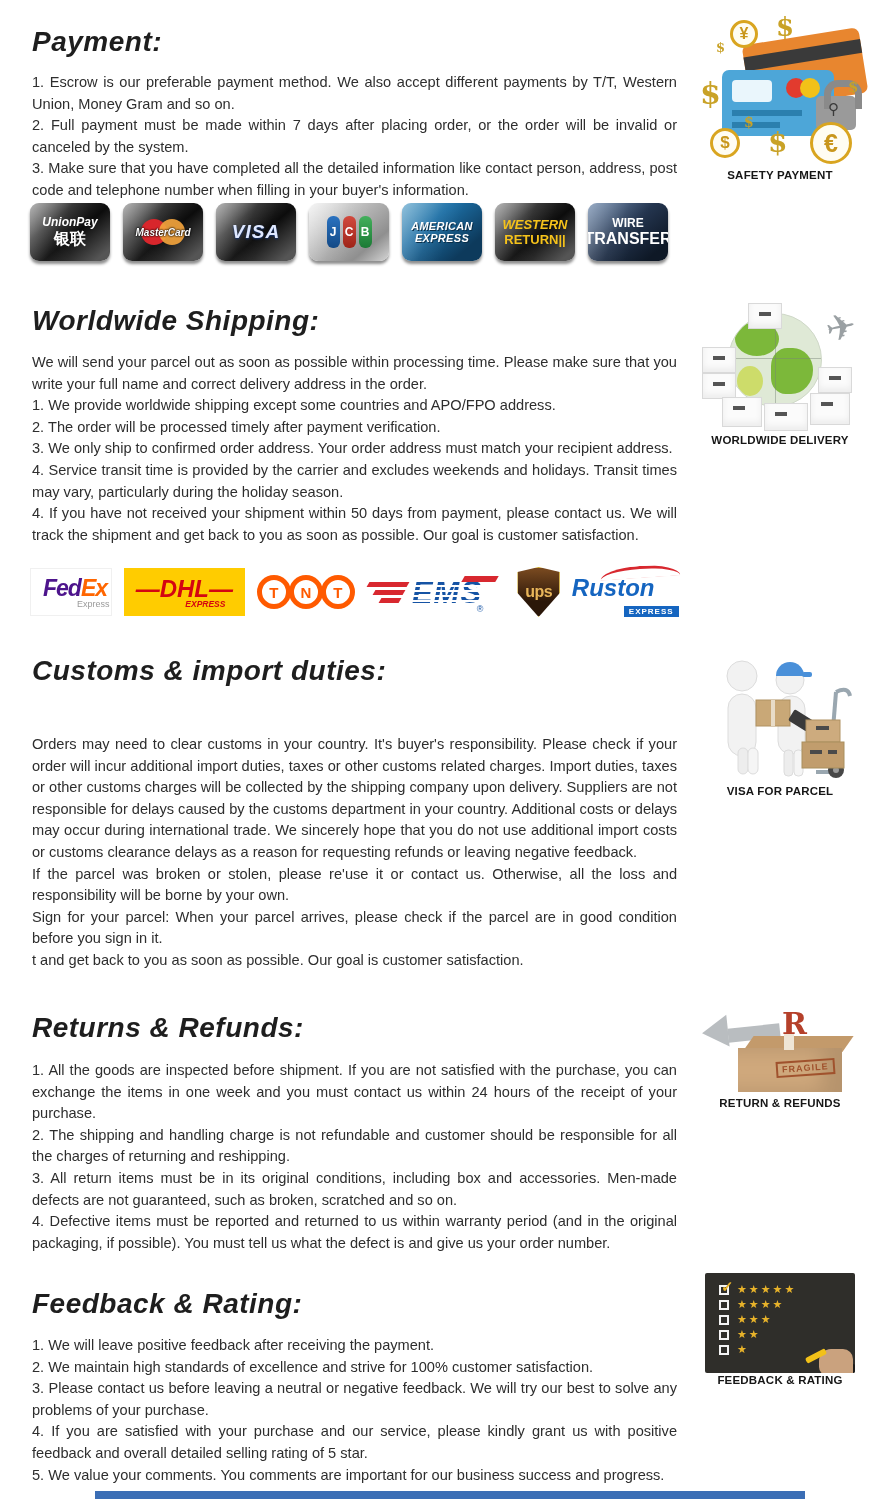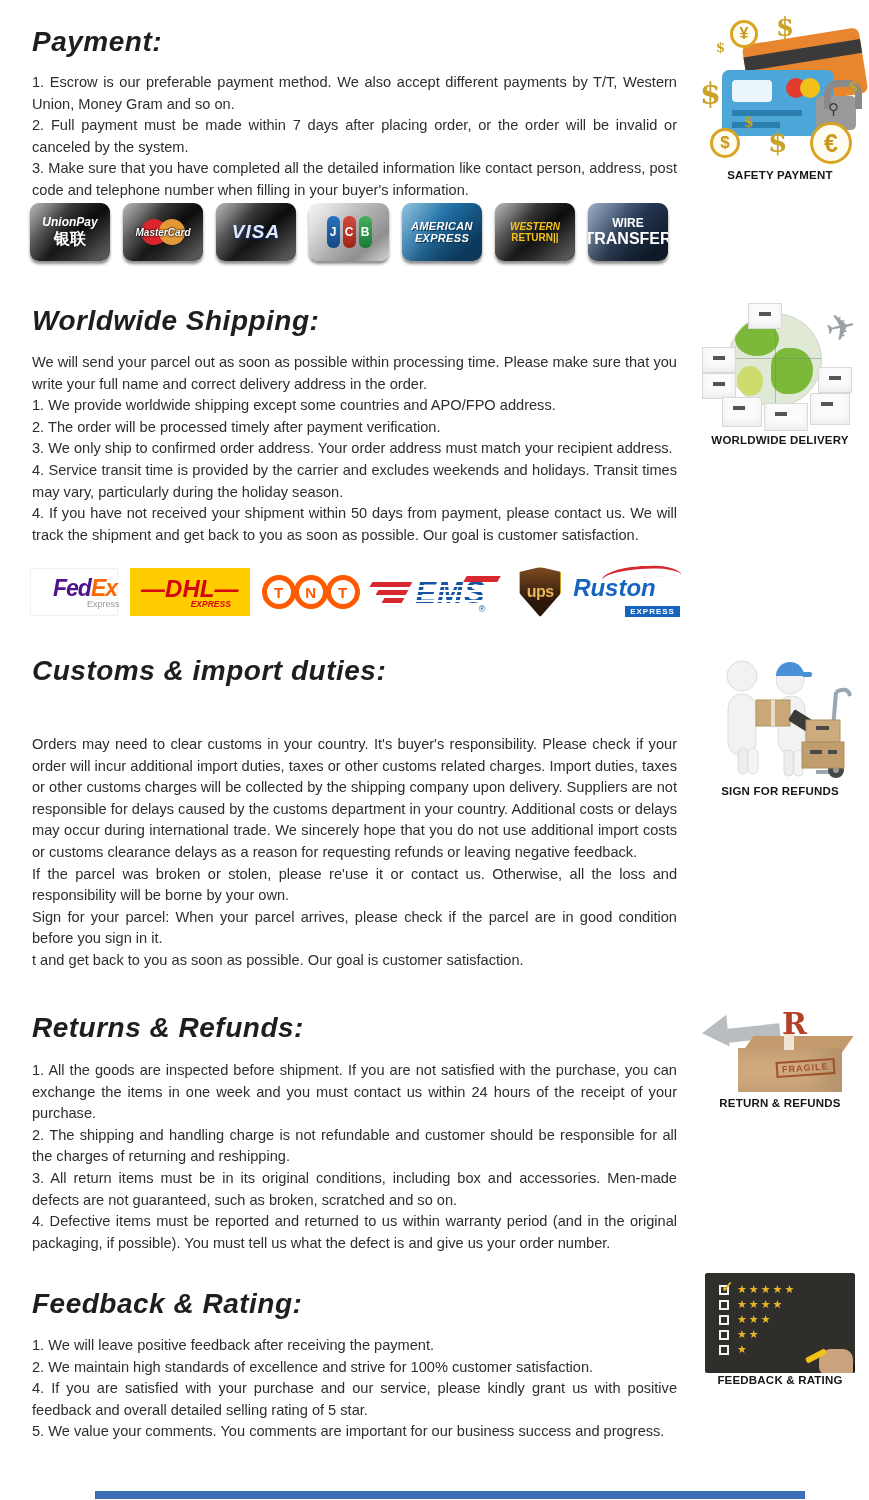--- a/index.html
+++ b/index.html
@@ -23,38 +23,38 @@
     background:linear-gradient(140deg,#8a8a8a 0%,#2e2e2e 30%,#0c0c0c 55%,#555 90%);
     box-shadow:0 3px 3px rgba(0,0,0,0.45);
     display:flex; flex-direction:column; align-items:center; justify-content:center;
   }
   .pcard::after{ content:""; position:absolute; inset:0;
     background:linear-gradient(115deg, rgba(255,255,255,0.38) 0%, rgba(255,255,255,0.05) 40%, transparent 60%); }
   .pcard .t1 { color:#fff; font-weight:bold; font-style:italic; font-size:12px; z-index:1; }
   .pcard .t2 { color:#fff; font-weight:bold; font-size:16px; z-index:1; }
   .pcard.amex { background:linear-gradient(140deg,#4e9cc7 0%,#1d6fa5 35%,#0d3a5c 80%); }
   .pcard.amex .t1,.pcard.amex .t2 { font-size:11px; font-style:italic; letter-spacing:0.3px; text-shadow:1px 1px 0 #0a2f4a; }
-  .pcard.wu .t1,.pcard.wu .t2 { color:#f5c21b; font-size:10px; }
+  .pcard.wu .t1,.pcard.wu .t2 { color:#f5c21b; font-size:13px; }
   .pcard.wire { background:linear-gradient(140deg,#5d7ba3 0%,#24354f 45%,#0e1826 85%); }
   .pcard.visa .t1 { font-size:19px; letter-spacing:1px; color:#dfe8ff; text-shadow:0 1px 2px #12306e; }
   .mc-circles { position:relative; width:44px; height:26px; z-index:1; }
   .mc-circles .c { position:absolute; width:26px; height:26px; border-radius:50%; top:0; }
   .mc-circles .red { left:0; background:#d8262c; }
   .mc-circles .org { left:18px; background:#f2a33c; opacity:0.92; }
   .mc-label { position:absolute; z-index:2; color:#fff; font-weight:bold; font-style:italic; font-size:10px; text-shadow:0 0 2px #000,0 0 2px #000; top:24px; }
   .pcard.jcb { background:linear-gradient(140deg,#efefef 0%,#b9b9b9 40%,#8f8f8f 75%,#d6d6d6 100%); }
   .jcb-bars { display:flex; gap:3px; z-index:1; }
   .jcb-bars .bar { width:13px; height:32px; border-radius:6px; color:#fff; font-weight:bold; font-size:12px; display:flex; align-items:center; justify-content:center; }
   .jcb-bars .b1 { background:linear-gradient(#2a72c0,#144a86); }
   .jcb-bars .b2 { background:linear-gradient(#d24a3e,#9e2418); }
   .jcb-bars .b3 { background:linear-gradient(#43b05c,#1c7a35); }
 
   
   .carrierrow { position:absolute; left:30px; top:566px; width:650px; height:52px; display:flex; align-items:center; gap:12px; }
-  .fedex { width:88px; height:48px; background:#fff; border:1px solid #f0f0f0; display:flex; flex-direction:column; justify-content:center; padding-left:22px; }
+  .fedex { width:88px; height:48px; background:#fff; border:1px solid #f0f0f0; display:flex; flex-direction:column; justify-content:center; padding-left:12px; }
   .fedex .line1 { font-weight:bold; font-style:italic; font-size:23px; letter-spacing:-1px; }
   .fedex .fed { color:#4d148c; } .fedex .ex { color:#ff6600; }
   .fedex .sub { font-size:9px; color:#9a9a9a; margin-left:34px; margin-top:-3px; }
   .dhl { width:132px; height:48px; background:#ffcc00; display:flex; flex-direction:column; align-items:center; justify-content:center; }
   .dhl .line1 { color:#d40511; font-weight:bold; font-style:italic; font-size:24px; letter-spacing:0; white-space:nowrap; }
   .dhl .sub { color:#d40511; font-style:italic; font-size:8.5px; font-weight:bold; margin-top:-4px; margin-left:42px; }
   .tnt { width:108px; display:flex; }
   .tnt .ring { width:34px; height:34px; border-radius:50%; border:5px solid #ff5a00; background:#fff; color:#ff5a00; font-weight:bold; font-size:15px; display:flex; align-items:center; justify-content:center; margin-right:-2px; }
   .ems { width:150px; height:48px; position:relative; display:flex; align-items:center; }
   .ems .chev { display:flex; flex-direction:column; gap:3px; margin-right:4px; }
@@ -241,20 +241,21 @@
     <p>1. All the goods are inspected before shipment. If you are not satisfied with the purchase, you can exchange the items in one week and you must contact us within 24 hours of the receipt of your purchase.</p>
     <p>2. The shipping and handling charge is not refundable and customer should be responsible for all the charges of returning and reshipping.</p>
     <p>3. All return items must be in its original conditions, including box and accessories. Men-made defects are not guaranteed, such as broken, scratched and so on.</p>
     <p>4. Defective items must be reported and returned to us within warranty period (and in the original packaging, if possible). You must tell us what the defect is and give us your order number.</p>
   </div>
 
   <h1 class="heading" style="top:1288px;">Feedback &amp; Rating:</h1>
   <div class="paras" style="top:1335px;">
     <p>1. We will leave positive feedback after receiving the payment.</p>
     <p>2. We maintain high standards of excellence and strive for 100% customer satisfaction.</p>
+    <p>3. Please contact us before leaving a neutral or negative feedback. We will try our best to solve any problems of your purchase.</p>
     <p>4. If you are satisfied with your purchase and our service, please kindly grant us with positive feedback and overall detailed selling rating of 5 star.</p>
     <p>5. We value your comments. You comments are important for our business success and progress.</p>
   </div>
 
   <div class="ill" style="left:698px; top:18px; width:164px;">
     <div class="art art-pay">
       <div class="card-orange">
           <div class="stripe"></div>
         </div>
       <div class="card-blue">
@@ -334,21 +335,21 @@
         <line x1="118" y1="124" x2="136" y2="124" stroke="#9aa7b0" stroke-width="4"></line>
         <circle cx="138" cy="122" r="8" fill="#474747"></circle>
         <circle cx="138" cy="122" r="3" fill="#9a9a9a"></circle>
         <rect x="108" y="72" width="34" height="22" fill="#cdab7e" stroke="#b09263"></rect>
         <rect x="104" y="94" width="42" height="26" fill="#c19d6d" stroke="#a98f5f"></rect>
         <rect x="118" y="78" width="13" height="4" fill="#4a4a4a"></rect>
         <rect x="112" y="102" width="12" height="4" fill="#4a4a4a"></rect>
         <rect x="130" y="102" width="9" height="4" fill="#4a4a4a"></rect>
       </svg>
     </div>
-    <div class="caption">SIGN FOR REFUNDS</div>
+    <div class="caption">VISA FOR PARCEL</div>
   </div>
 
   <div class="ill" style="left:700px; top:1008px; width:160px;">
     <div class="art art-return">
       <div class="r-arrow-bar"></div>
       <div class="r-arrow-head"></div>
       <div class="r-letter">R</div>
       <div class="rbox-top"></div>
       <div class="rbox">
         <div class="tape"></div>

